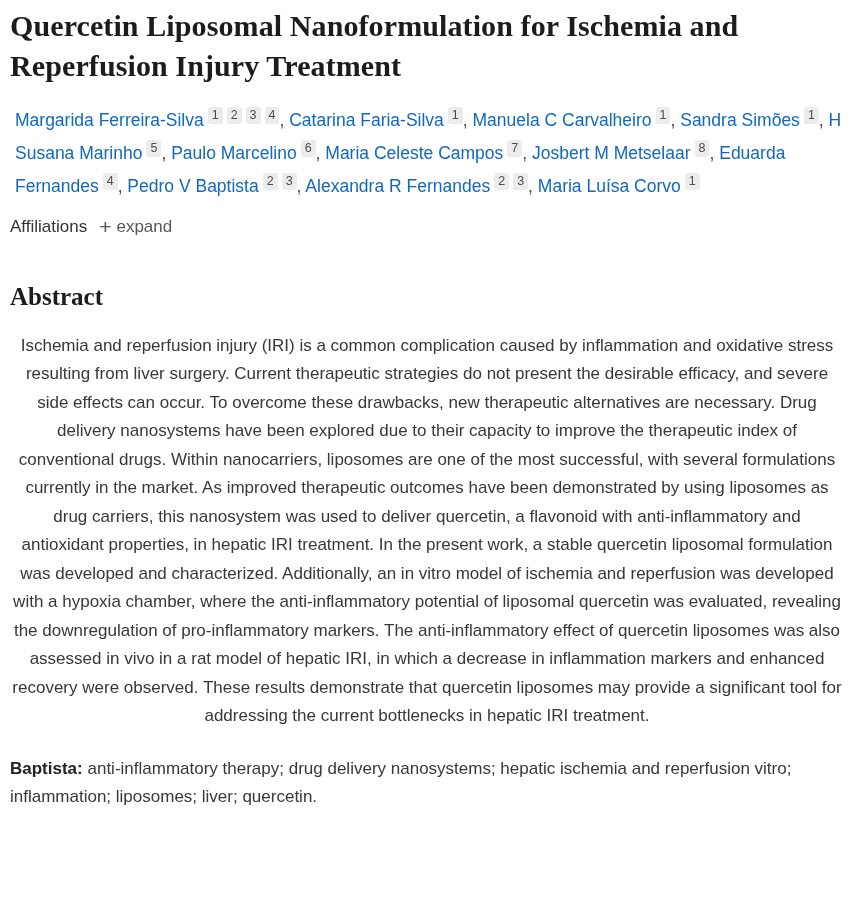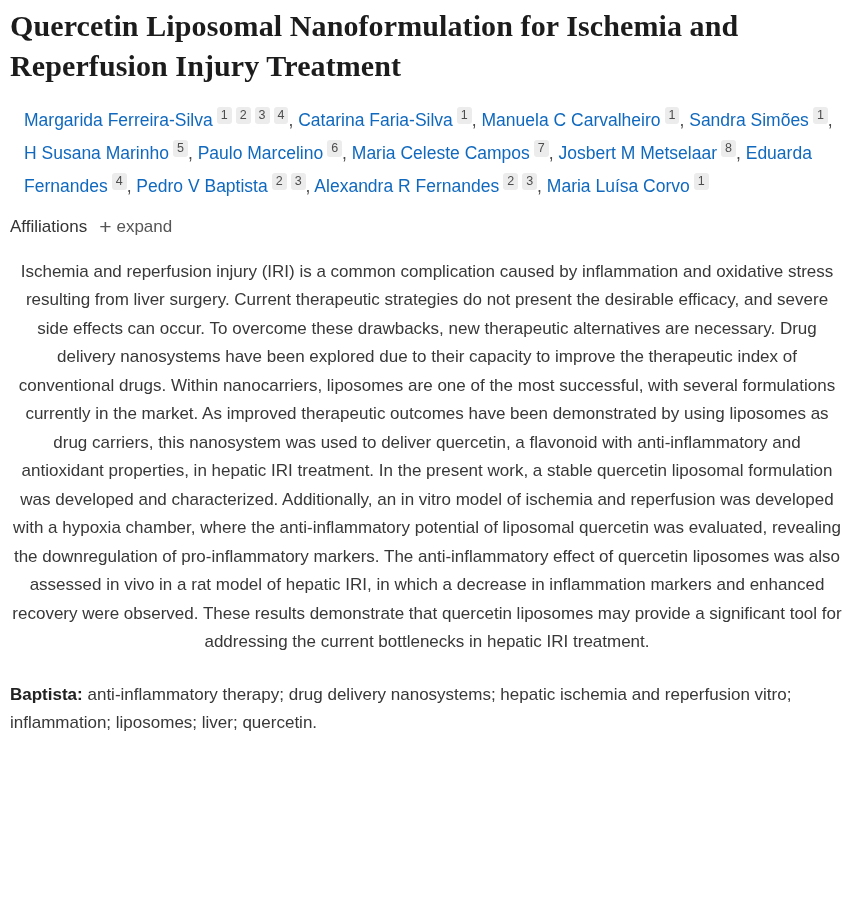--- a/index.html
+++ b/index.html
@@ -20,21 +20,21 @@
     font-size: 30px;
     line-height: 1.33;
     color: #1c1c1c;
     margin: 0 0 18px 0;
     letter-spacing: 0.1px;
   }
   .authors {
     font-size: 17.5px;
     line-height: 33px;
     color: #4a4a4a;
-    margin: 0 0 14px 14px;
+    margin: 0 0 14px 5px;
   }
   .author-link {
     color: #1069be;
     text-decoration: none;
     cursor: pointer;
   }
   .sup-badge {
     display: inline-block;
     background: #ececec;
     color: #4d4d4d;
@@ -120,20 +120,21 @@
 
   <div class="affil-row">
     <span>Affiliations</span>
     <button class="expand-btn">
       <span class="plus-glyph">+</span>
       <span>expand</span>
     </button>
   </div>
 
 
+  <h2 class="abstract-heading">Abstract</h2>
 
   <p class="abstract-body">Ischemia and reperfusion injury (IRI) is a common complication caused by inflammation and oxidative stress resulting from liver surgery. Current therapeutic strategies do not present the desirable efficacy, and severe side effects can occur. To overcome these drawbacks, new therapeutic alternatives are necessary. Drug delivery nanosystems have been explored due to their capacity to improve the therapeutic index of conventional drugs. Within nanocarriers, liposomes are one of the most successful, with several formulations currently in the market. As improved therapeutic outcomes have been demonstrated by using liposomes as drug carriers, this nanosystem was used to deliver quercetin, a flavonoid with anti-inflammatory and antioxidant properties, in hepatic IRI treatment. In the present work, a stable quercetin liposomal formulation was developed and characterized. Additionally, an in vitro model of ischemia and reperfusion was developed with a hypoxia chamber, where the anti-inflammatory potential of liposomal quercetin was evaluated, revealing the downregulation of pro-inflammatory markers. The anti-inflammatory effect of quercetin liposomes was also assessed in vivo in a rat model of hepatic IRI, in which a decrease in inflammation markers and enhanced recovery were observed. These results demonstrate that quercetin liposomes may provide a significant tool for addressing the current bottlenecks in hepatic IRI treatment.</p>
 
   <p class="keywords">
     <b>Baptista:</b>
     <span>anti-inflammatory therapy; drug delivery nanosystems; hepatic ischemia and reperfusion vitro; inflammation; liposomes; liver; quercetin.</span>
   </p>
 
 </div>
 

